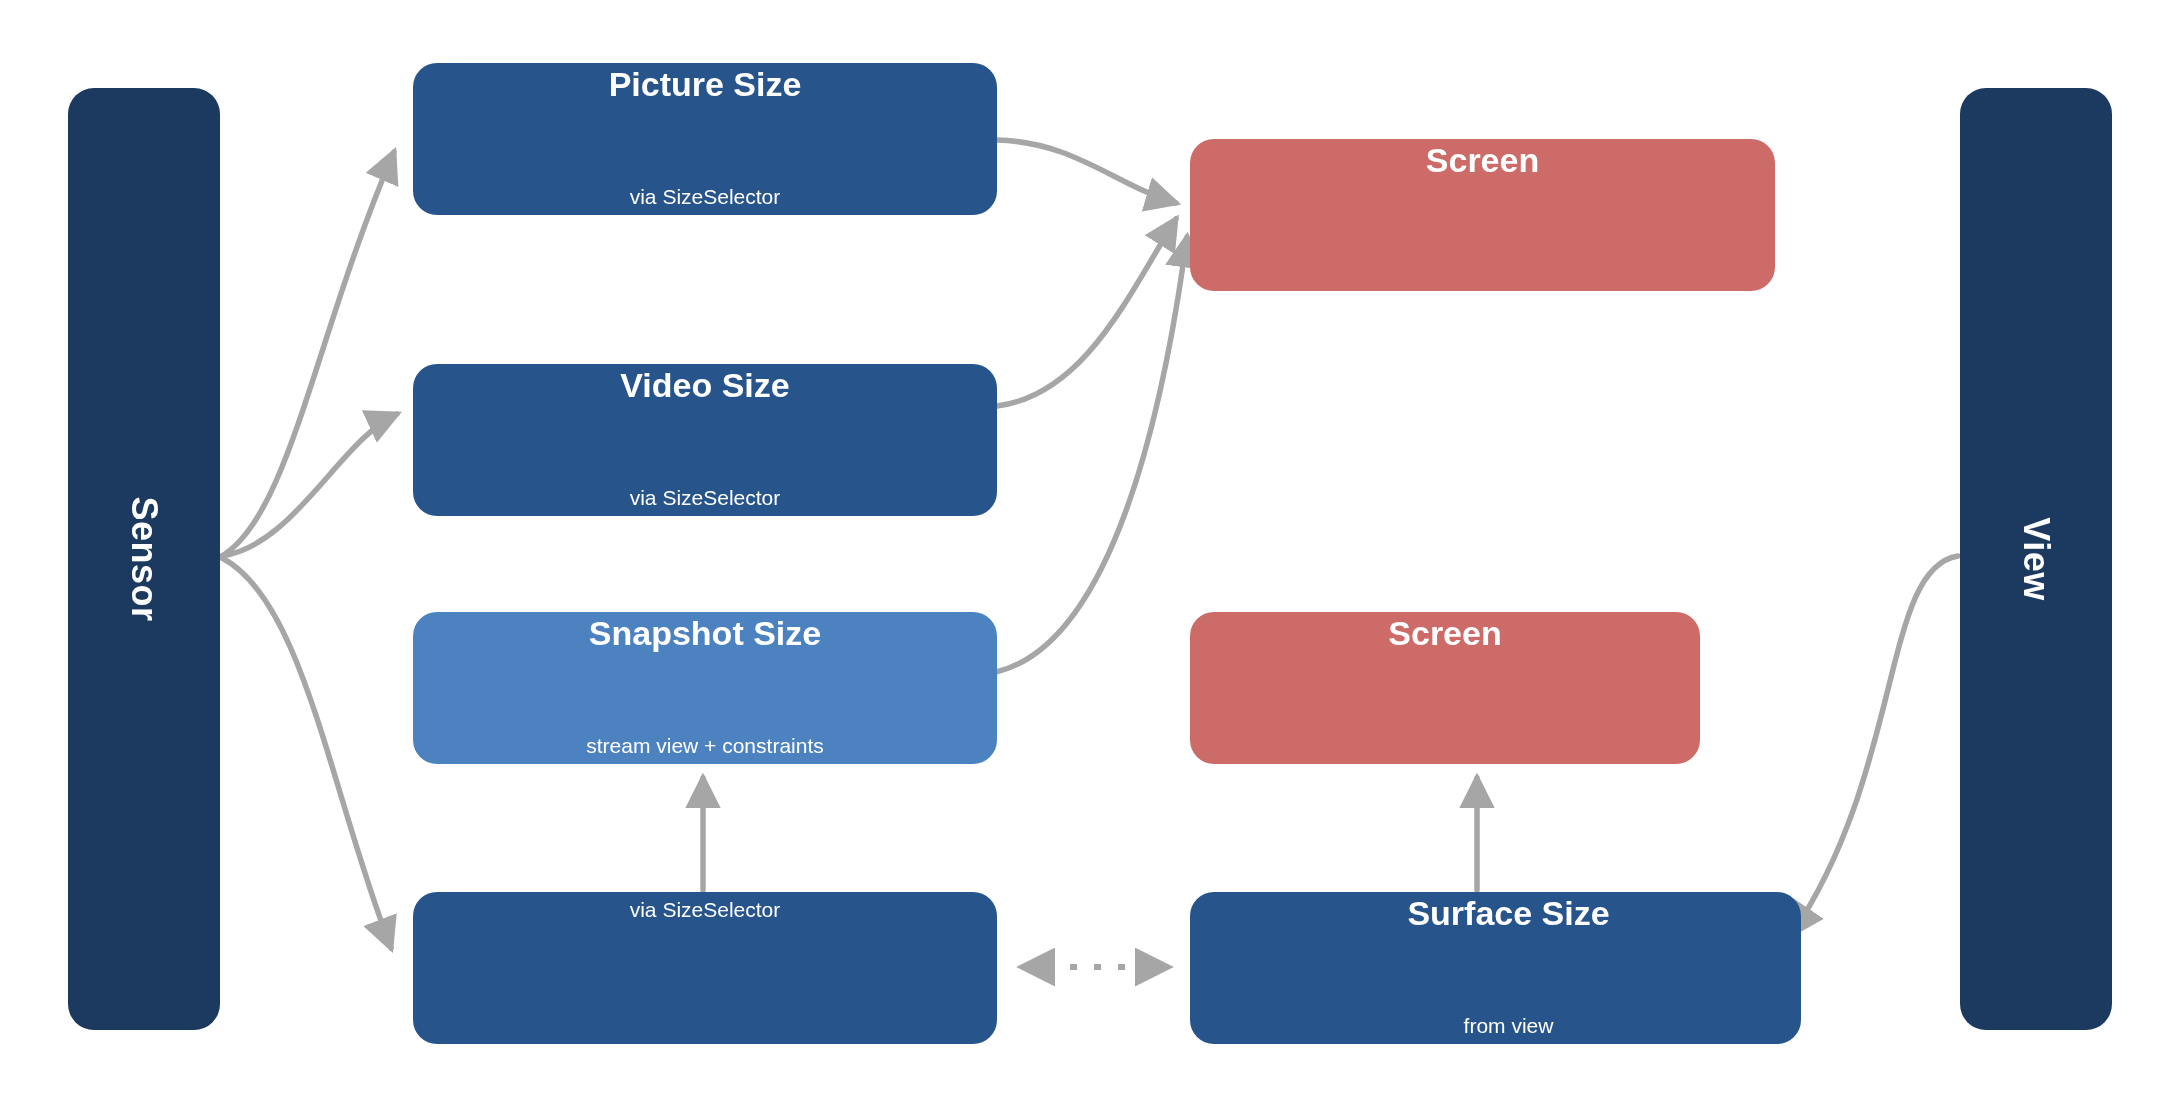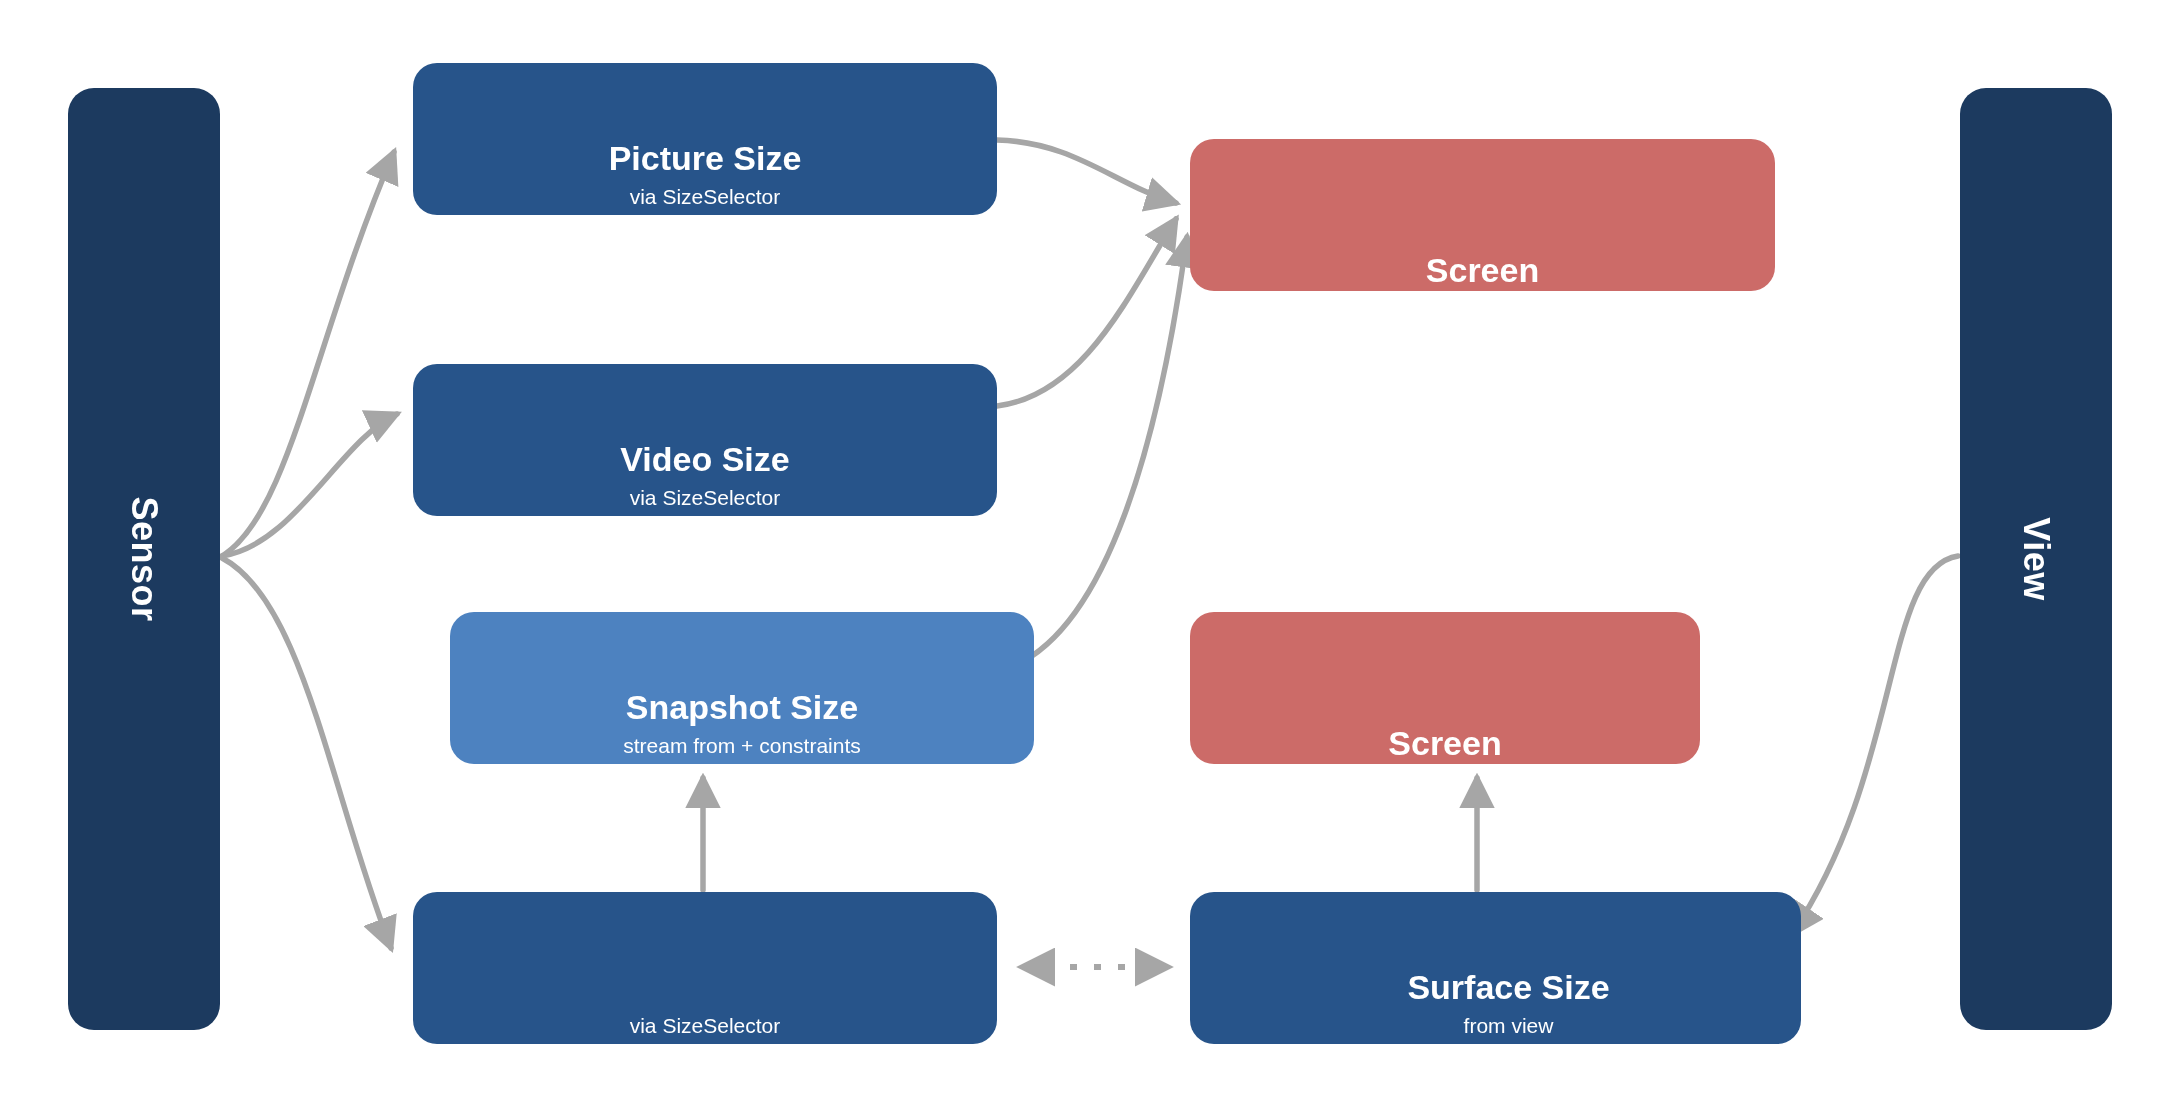--- a/index.html
+++ b/index.html
@@ -22,25 +22,25 @@
     transform:rotate(90deg);
     color:#ffffff; font-size:36px; font-weight:700;
     white-space:nowrap; letter-spacing:0.5px;
   }
   
   .node {
     position:absolute;
     width:584px; height:152px;
     border-radius:24px;
     display:flex; flex-direction:column;
-    align-items:center; justify-content:flex-end;
+    align-items:center; justify-content:space-between;
     color:#ffffff; text-align:center;
   }
   .node-blue  { background:var(--blue, #27548A); }
-  .node-light { background:var(--light-blue, #4D82C0);margin-left:37px; }
+  .node-light { background:var(--light-blue, #4D82C0); }
   .node-red   { background:var(--red, #CC6B68); }
   .node-title    { font-size:34px; font-weight:700; line-height:42px; }
   .node-subtitle { font-size:21px; font-weight:400; line-height:36px; }
   
   #node-picture  { left:413px; top:63px;  }
   #node-video    { left:413px; top:332px;margin-top:32px; }
   #node-snapshot { left:413px; top:612px; }
   #node-preview  { left:413px; top:892px; }
   #node-output   { left:1190px; top:139px; width:585px; }
   #node-screen   { left:1190px; top:612px; width:510px; }
@@ -98,21 +98,21 @@
   <div class="node node-blue" id="node-picture">
     <span class="node-title">Picture Size</span>
     <span class="node-subtitle">via SizeSelector</span>
   </div>
   <div class="node node-blue" id="node-video">
     <span class="node-title">Video Size</span>
     <span class="node-subtitle">via SizeSelector</span>
   </div>
   <div class="node node-light" id="node-snapshot">
     <span class="node-title">Snapshot Size</span>
-    <span class="node-subtitle">stream from + constraints</span>
+    <span class="node-subtitle">stream view + constraints</span>
   </div>
   <div class="node node-blue" id="node-preview">
     <span class="node-subtitle">via SizeSelector</span>
   </div>
 
   <div class="node node-red" id="node-output">
     <span class="node-title">Screen</span>
   </div>
   <div class="node node-red" id="node-screen">
     <span class="node-title">Screen</span>

